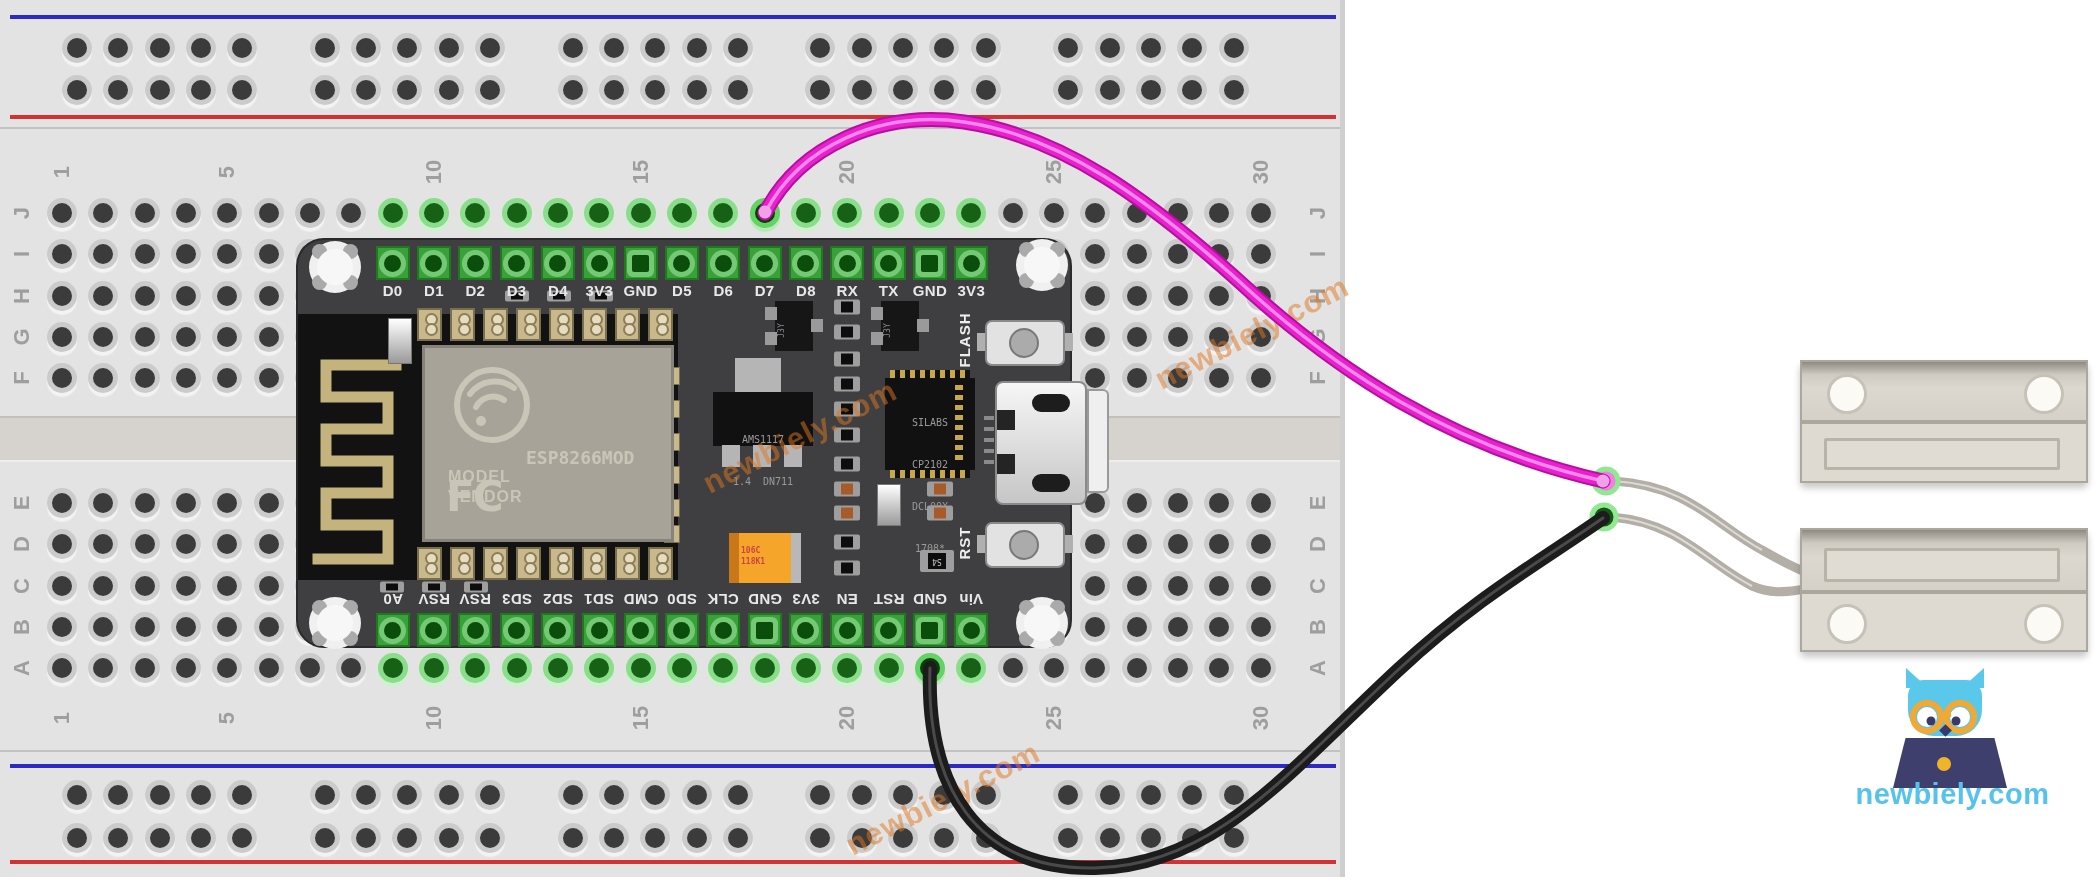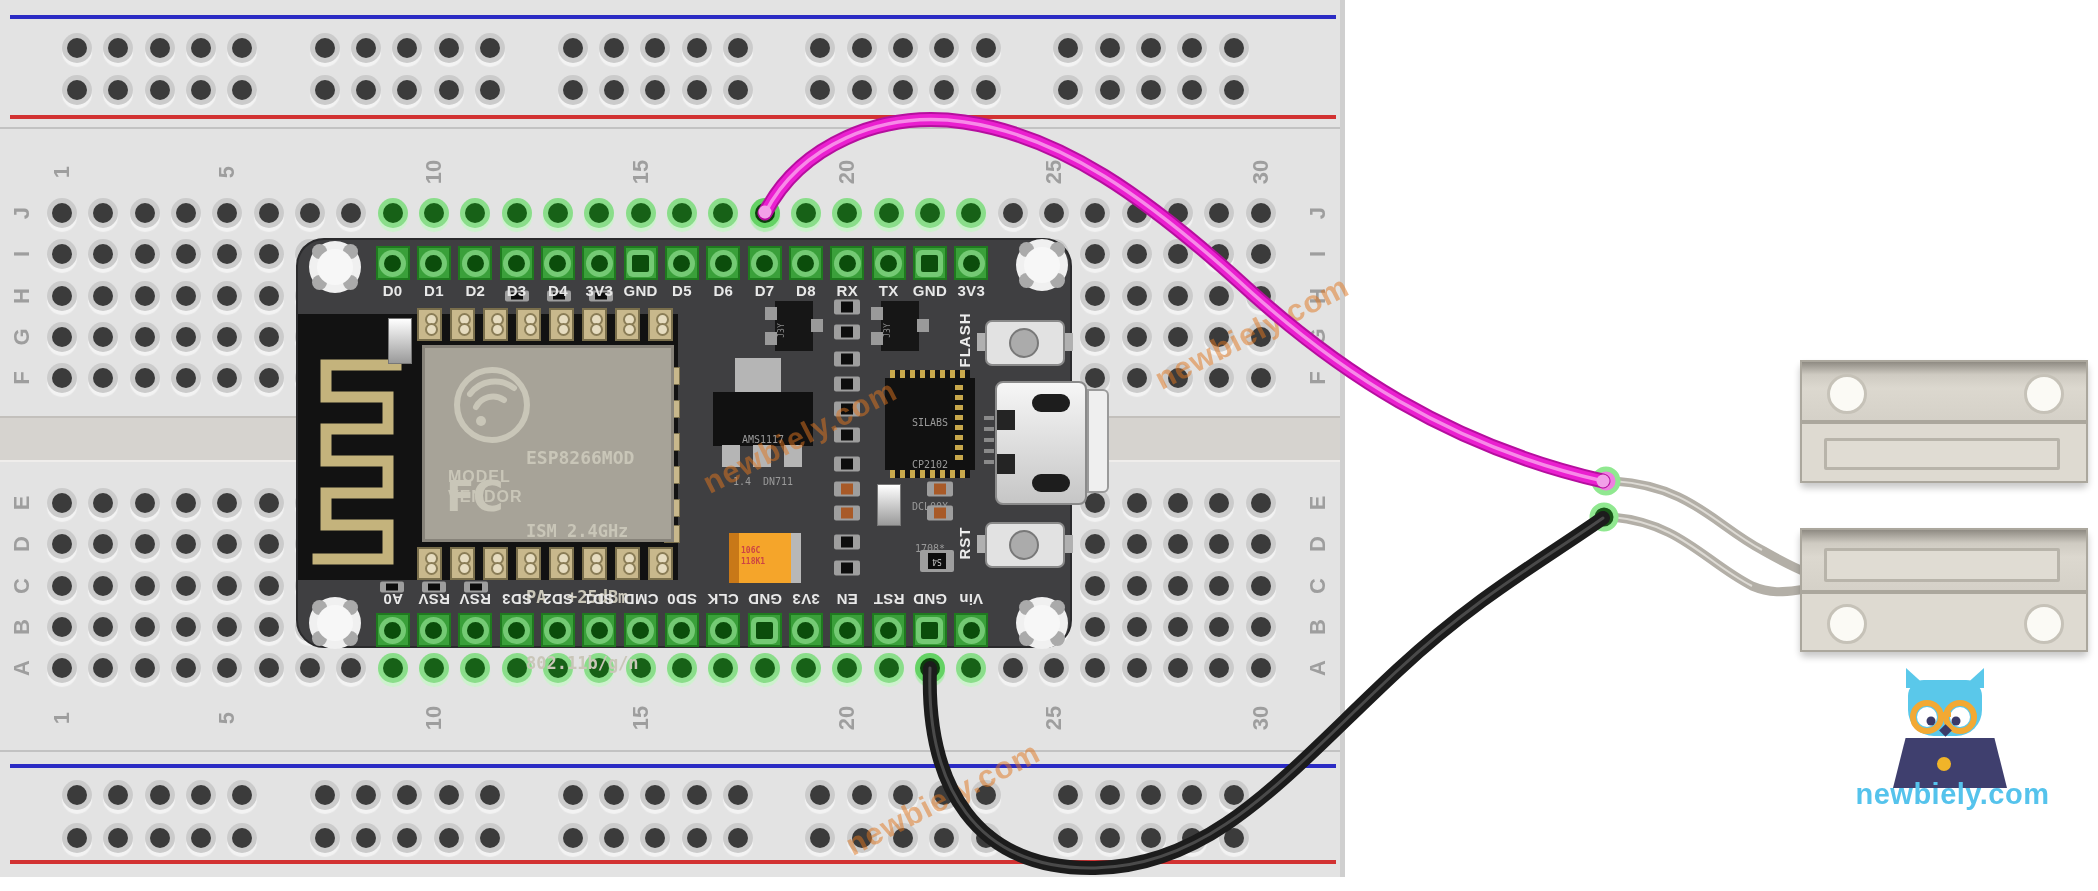--- a/index.html
+++ b/index.html
@@ -684,25 +684,20 @@
           <circle cx="33" cy="60" r="5" fill="#c9c6b8"></circle>
           <path d="M28,46 A19,19 0 0 1 56,39" fill="none" stroke="#c9c6b8" stroke-width="6" stroke-linecap="round"></path>
           <path d="M22,33 A31,31 0 0 1 66,27" fill="none" stroke="#c9c6b8" stroke-width="6" stroke-linecap="round"></path>
         </svg>
         <div class="mv silk" style="left:23px;top:93px">
           <div>MODEL</div>
           <div>VENDOR</div>
         </div>
         <div class="espname silk" style="left:101px;top:99px">ESP8266MOD</div>
         <div class="fclogo silk" style="left:21px;top:124px">FC</div>
-        <div class="specs silk" style="left:101px;top:128px">
-          <div>ISM 2.4GHz</div>
-          <div>PA  +25dBm</div>
-          <div>802.11b/g/n</div>
-        </div>
       </div>
     </div>
 
     <div class="legs" style="left:437px;top:118px;width:46px;height:34px"></div>
     <div class="chip" style="left:415px;top:152px;width:100px;height:54px">
       <div class="chiptext" style="top:13px">
         <div>AMS1117</div>
         <div>1.4  DN711</div>
       </div>
     </div>

